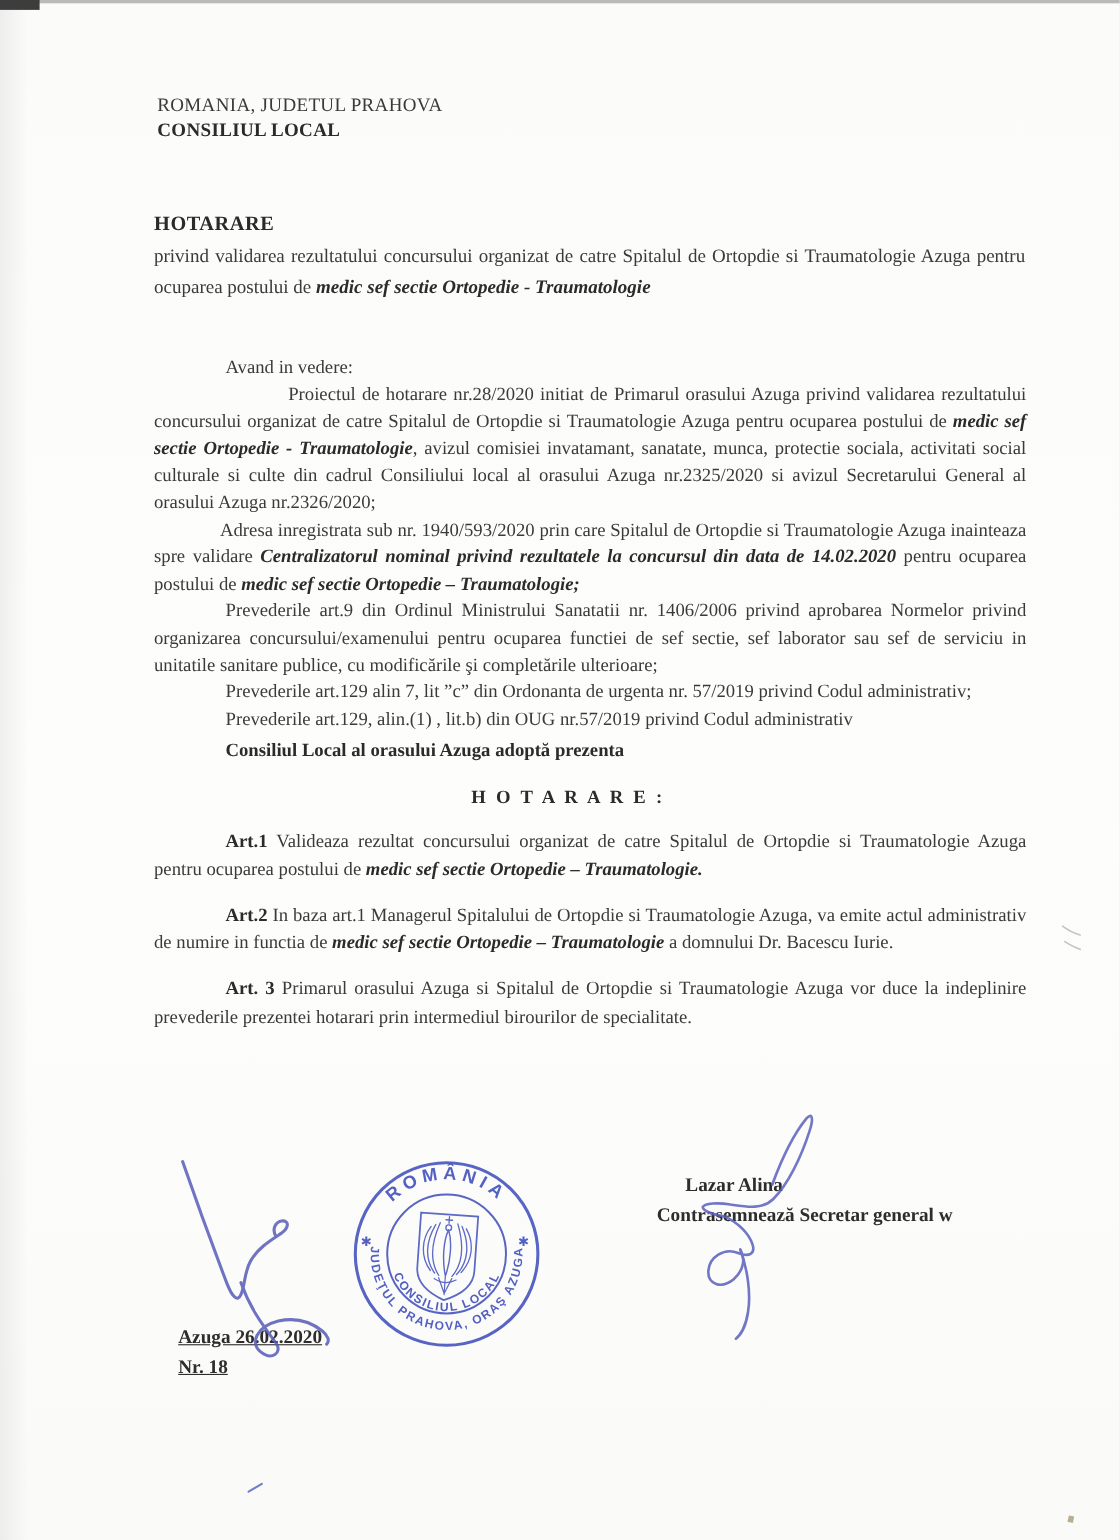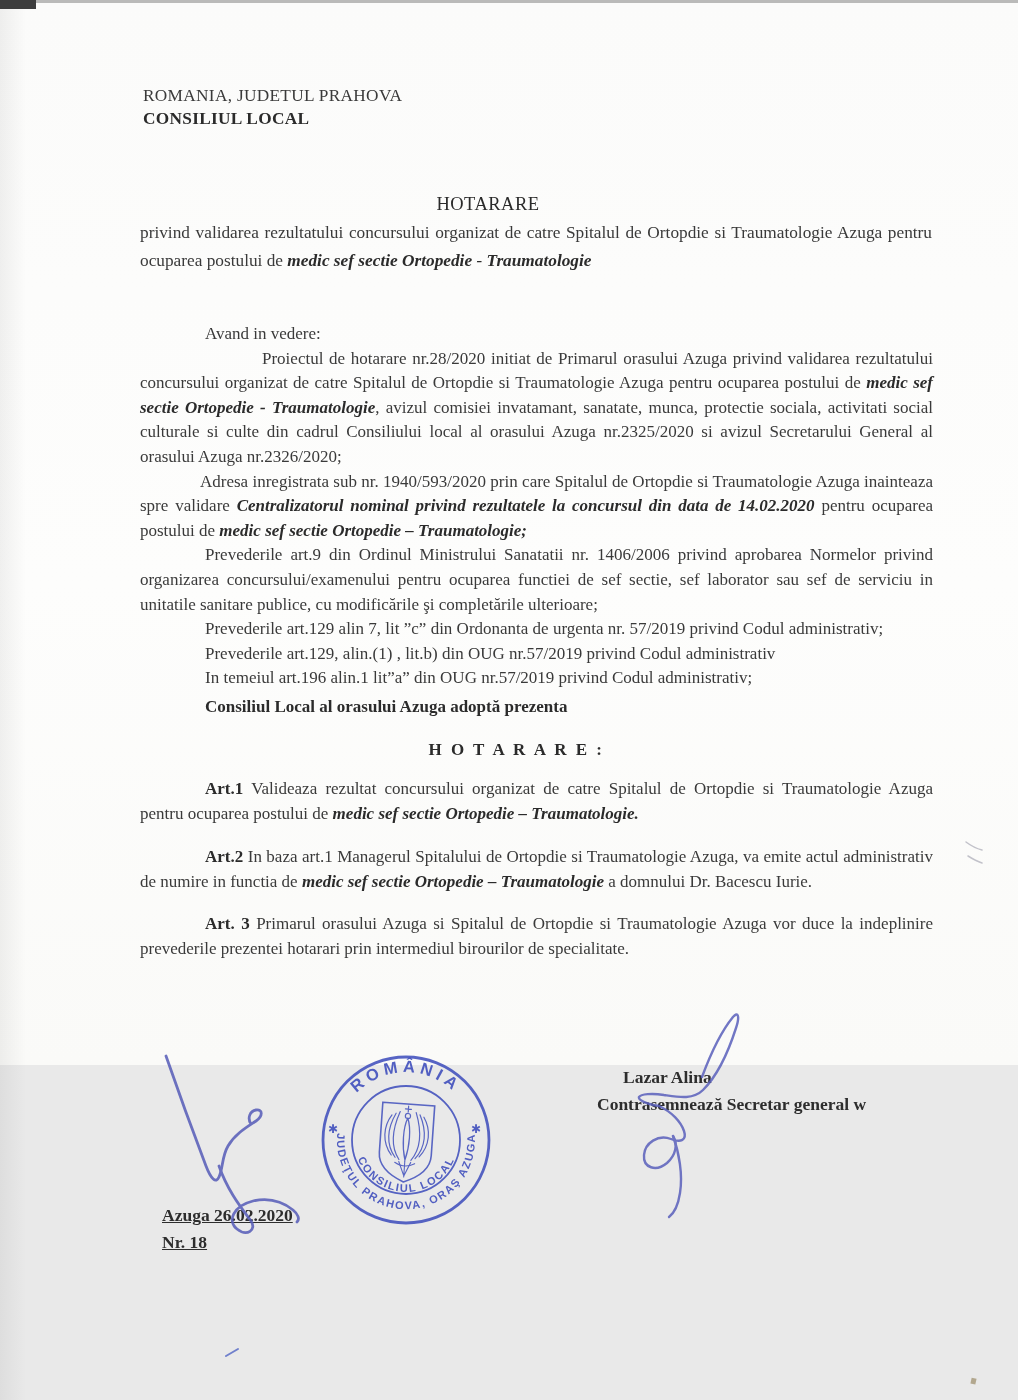--- a/index.html
+++ b/index.html
@@ -1,29 +1,29 @@
 <!DOCTYPE html>
 <html><head>
 <meta charset="utf-8">
 <style>
   html,body{margin:0;padding:0;}
   body{width:1018px;height:1400px;overflow:hidden;background:#e9e9e9;}
-  .page{position:relative;width:1018px;height:1065px;
+  .page{position:relative;width:1018px;height:1400px;
     background:linear-gradient(180deg,#fbfbfa 0%,#fdfdfc 55%,#fafaf8 100%);
     font-family:"Liberation Serif","DejaVu Serif",serif;color:#3a3a3a;}
   .edge-shade{position:absolute;left:0;top:0;width:26px;height:1400px;
     background:linear-gradient(90deg,rgba(120,120,120,.10),rgba(120,120,120,0));pointer-events:none;}
   .top-line{position:absolute;left:0;top:0;width:1018px;height:3px;background:#6a6a6a;opacity:.45;}
   .top-corner{position:absolute;left:0;top:0;width:36px;height:9px;background:#3d3d3d;}
   .b{font-weight:bold;color:#2b2b2b;}
   .i{font-style:italic;}
   .letterhead{position:absolute;left:143px;top:84px;font-size:17.3px;line-height:23.2px;letter-spacing:.3px;}
   .letterhead .para{text-align:left;}
-  .doc-title{position:absolute;left:140px;top:194px;width:792px;text-align:center;
-    padding-right:96px;box-sizing:border-box;font-size:18.5px;font-weight:normal;color:#2a2a2a;letter-spacing:.5px;}
+  .doc-title{position:absolute;left:140px;top:194px;width:792px;text-align:left;
+    padding-right:96px;box-sizing:border-box;font-size:18.5px;font-weight:bold;color:#2a2a2a;letter-spacing:.5px;}
   .subtitle{position:absolute;left:140px;top:219px;width:792px;font-size:17.3px;
     line-height:27.5px;text-align:justify;}
   .body-block{position:absolute;left:140px;top:322px;width:793px;font-size:17px;line-height:24.6px;}
   .para{text-align:justify;}
   .ind65{text-indent:65px;}
   .ind122{text-indent:122px;}
   .ind60{text-indent:60px;}
   .gap4{margin-top:4px;}
   .gap18{margin-top:18px;}
   .gap14{margin-top:14px;}
@@ -57,21 +57,20 @@
 
   <div class="subtitle"><span>privind validarea rezultatului concursului organizat de catre Spitalul de Ortopdie si Traumatologie Azuga pentru ocuparea postului de </span><span class="b i">medic sef sectie Ortopedie - Traumatologie</span></div>
 
   <div class="body-block">
       <div class="para ind65"><span>Avand in vedere:</span></div>
       <div class="para ind122"><span>Proiectul de hotarare nr.28/2020 initiat de Primarul orasului Azuga privind validarea rezultatului concursului organizat de catre Spitalul de Ortopdie si Traumatologie Azuga pentru ocuparea postului de </span><span class="b i">medic sef sectie Ortopedie - Traumatologie</span><span>, avizul comisiei invatamant, sanatate, munca, protectie sociala, activitati social culturale si culte din cadrul Consiliului local al orasului Azuga nr.2325/2020 si avizul Secretarului General al orasului Azuga nr.2326/2020;</span></div>
       <div class="para ind60"><span>Adresa inregistrata sub nr. 1940/593/2020 prin care Spitalul de Ortopdie si Traumatologie Azuga inainteaza spre validare </span><span class="b i">Centralizatorul nominal privind rezultatele la concursul din data de 14.02.2020</span><span> pentru ocuparea postului de </span><span class="b i">medic sef sectie Ortopedie – Traumatologie;</span></div>
       <div class="para ind65"><span>Prevederile art.9 din Ordinul Ministrului Sanatatii nr. 1406/2006 privind aprobarea Normelor privind organizarea concursului/examenului pentru ocuparea functiei de sef sectie, sef laborator sau sef de serviciu in unitatile sanitare publice, cu modificările şi completările ulterioare;</span></div>
       <div class="para ind65"><span>Prevederile art.129 alin 7, lit ”c” din Ordonanta de urgenta nr. 57/2019 privind Codul administrativ;</span></div>
       <div class="para ind65"><span>Prevederile art.129, alin.(1) , lit.b) din OUG nr.57/2019 privind Codul administrativ</span></div>
-      <div class="para ind65"><span>In temeiul art.196 alin.1 lit”a” din OUG nr.57/2019 privind Codul administrativ;</span></div>
       <div class="para ind65 gap4"><span class="b">Consiliul Local al orasului Azuga adoptă prezenta</span></div>
       <div class="para center gap18"><span class="b">H O T A R A R E :</span></div>
       <div class="para ind65 gap14 lh25"><span class="b">Art.1</span><span> Valideaza rezultat concursului organizat de catre Spitalul de Ortopdie si Traumatologie Azuga pentru ocuparea postului de </span><span class="b i">medic sef sectie Ortopedie – Traumatologie.</span></div>
       <div class="para ind65 gap32 lh25"><span class="b">Art.2</span><span> In baza art.1 Managerul Spitalului de Ortopdie si Traumatologie Azuga, va emite actul administrativ de numire in functia de </span><span class="b i">medic sef sectie Ortopedie – Traumatologie</span><span> a domnului Dr. Bacescu Iurie.</span></div>
       <div class="para ind65 gap17 lh25"><span class="b">Art. 3</span><span> Primarul orasului Azuga si Spitalul de Ortopdie si Traumatologie Azuga vor duce la indeplinire prevederile prezentei hotarari prin intermediul birourilor de specialitate.</span></div>
     </div>
 
 
   <div class="closing date-block">
     <div class="para">Azuga 26.02.2020</div>

